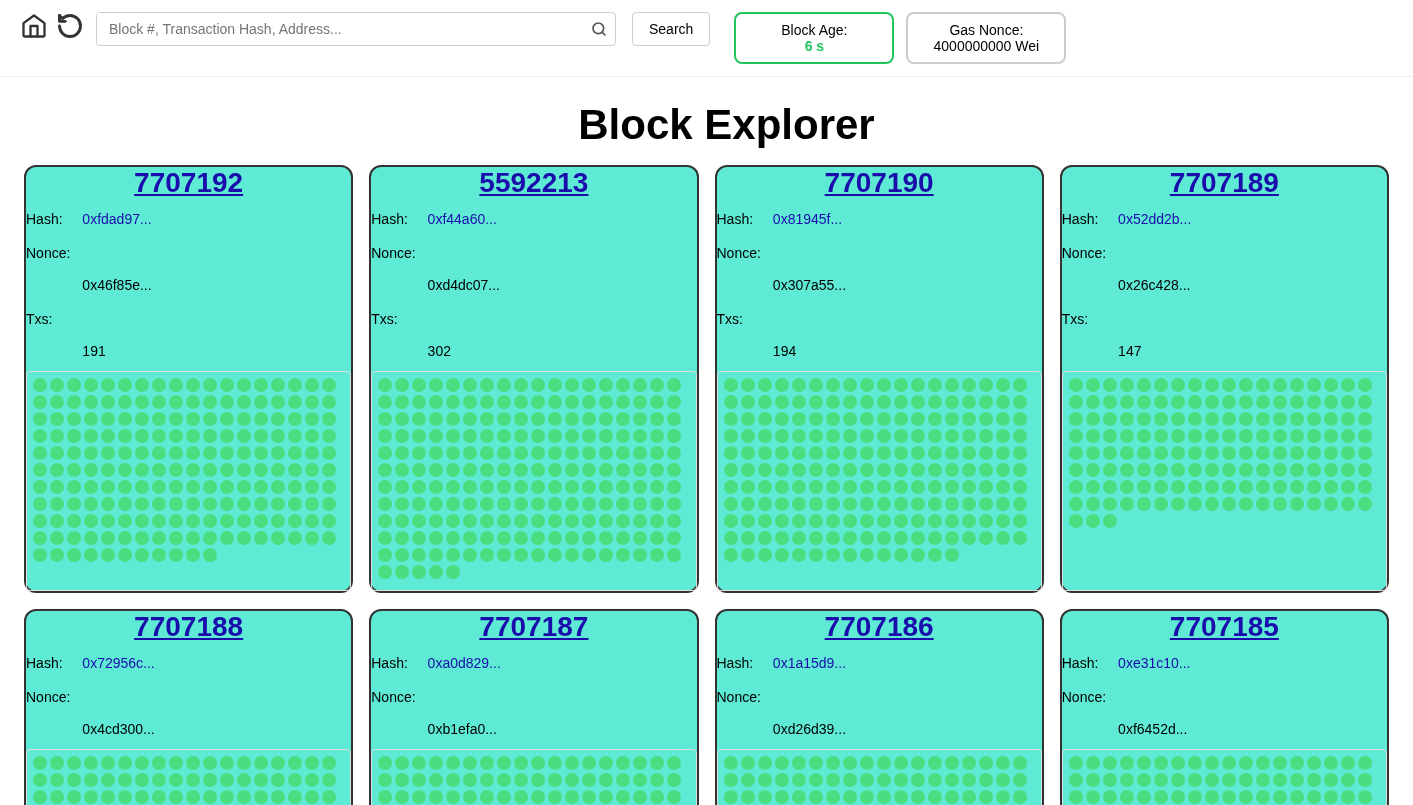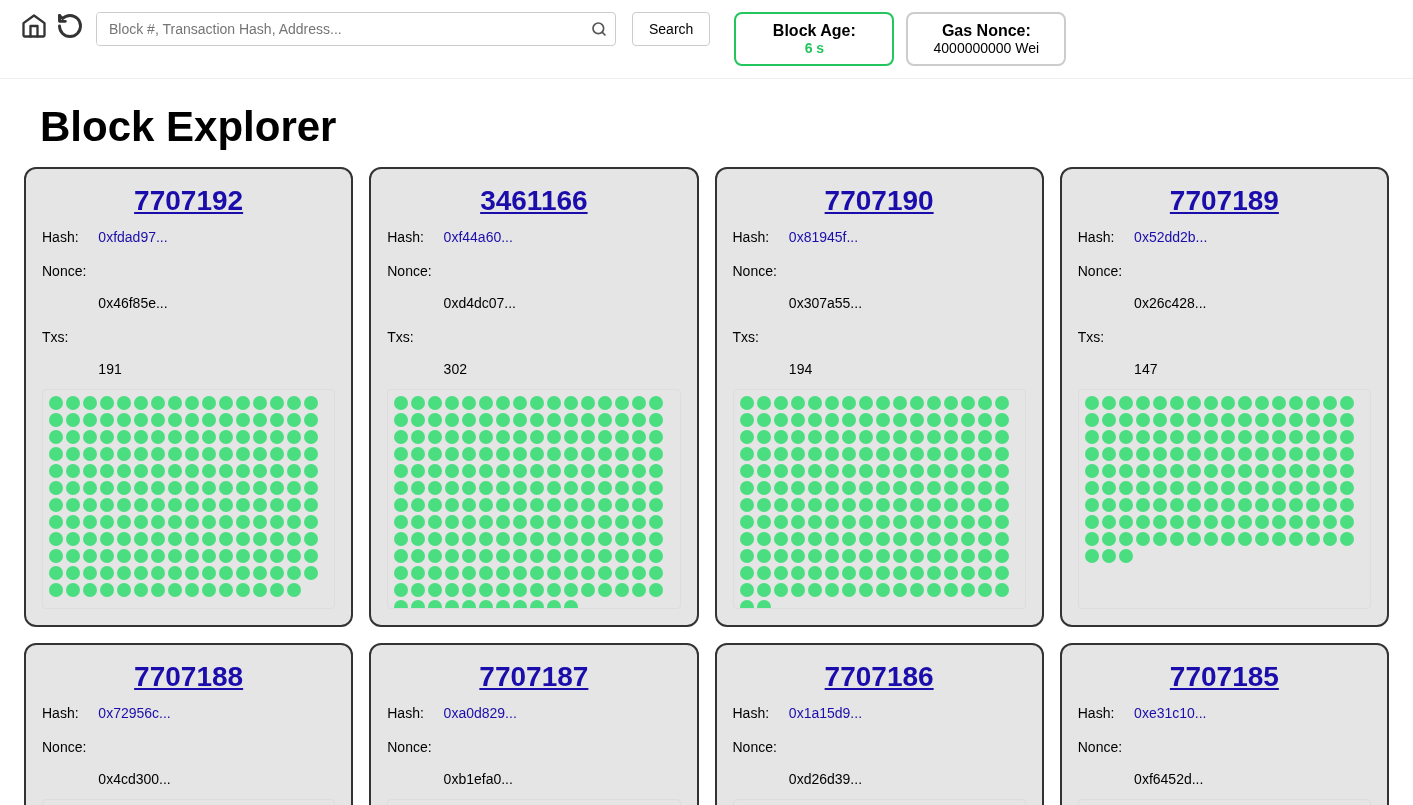--- a/index.html
+++ b/index.html
@@ -60,56 +60,55 @@
       border: 2px solid #ccc;
       border-radius: 8px;
       padding: 8px 20px;
       text-align: center;
       min-width: 160px;
     }
     .stat-box.green-border {
       border-color: #22c55e;
     }
     .stat-box .stat-label {
-      font-size: 16px;
-      font-weight: bold;
+      font-size: 14px;
+      font-weight: normal;
     }
     .stat-box .stat-value {
       font-size: 14px;
     }
     .stat-box.green-border .stat-value {
       color: #22c55e;
       font-weight: bold;
     }
 
     
     .page-title-section {
-      text-align: left;
+      text-align: center;
       padding: 24px 0 16px;
       margin-left: 40px;
     }
     .page-title {
       font-size: 42px;
       font-weight: bold;
     }
 
     
     .blocks-grid {
       display: grid;
       grid-template-columns: repeat(4, 1fr);
       gap: 16px;
       padding: 0 24px 24px;
     }
 
     
     .block-card {
       border: 2px solid #333;
       border-radius: 12px;
-      padding: 16px;
-      background: #e5e5e5;
+      background: #5eead4;
     }
     .block-number {
       display: block;
       text-align: center;
       font-size: 28px;
       font-weight: bold;
       color: #1a0dab;
       text-decoration: underline;
       margin-bottom: 12px;
       cursor: pointer;
@@ -428,21 +427,21 @@
           <div class="dot"></div>
           <div class="dot"></div>
           <div class="dot"></div>
           <div class="dot"></div>
           <div class="dot"></div>
           <div class="dot"></div>
         </div>
       </div>
     </div>
     <div class="block-card">
-      <a class="block-number">3461166</a>
+      <a class="block-number">5592213</a>
       <div class="block-info">
         <span class="label">Hash:</span>
         <span class="value">0xf44a60...</span>
         <span class="label">Nonce:</span>
         <span class="value-plain">0xd4dc07...</span>
 
       <span class="label">Txs:</span>
       <span class="value-plain">302</span>
 
       </div>

